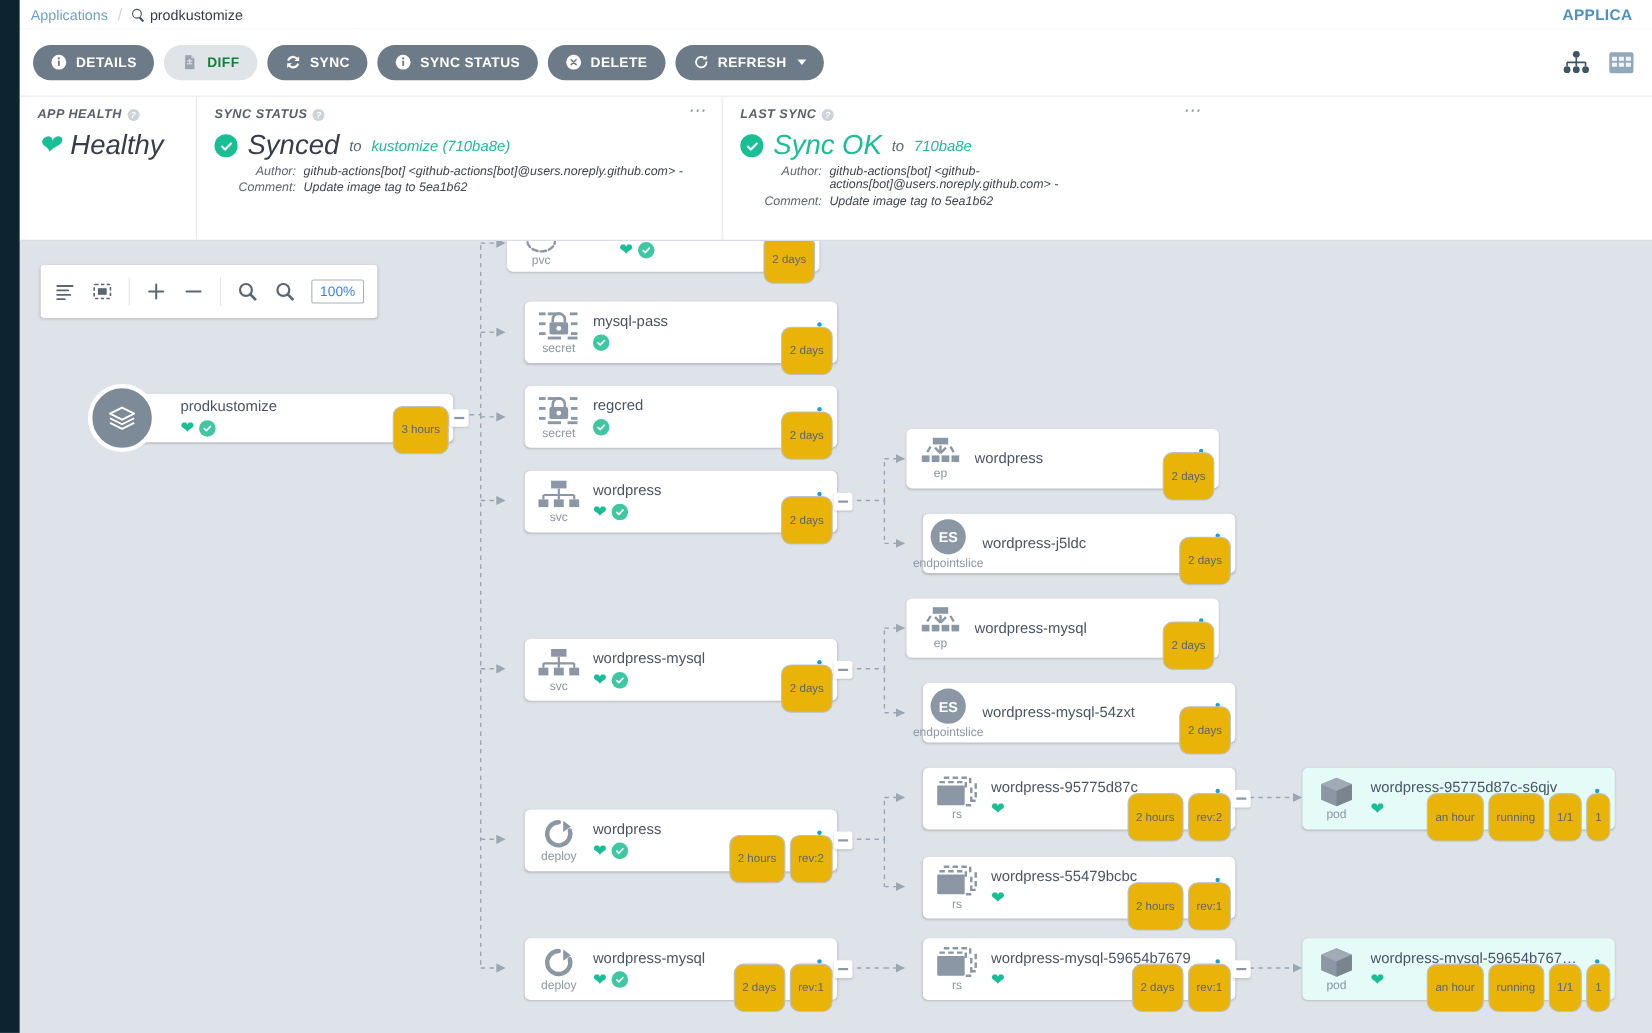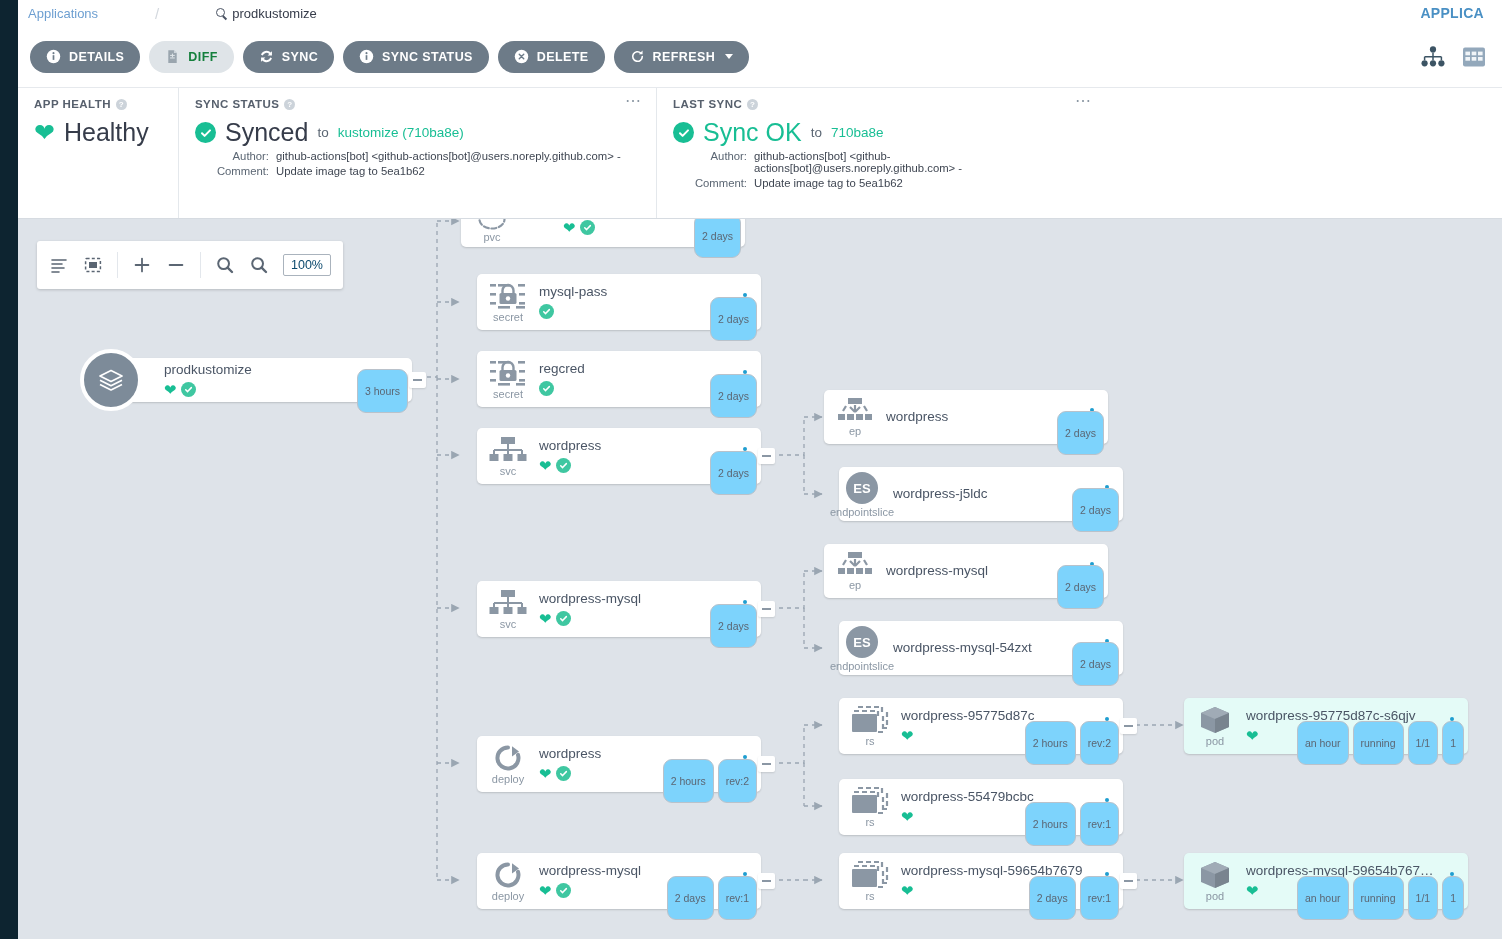--- a/index.html
+++ b/index.html
@@ -18,21 +18,20 @@
     background: #0d2430;
   }
 
   
   .topbar {
     position: absolute; left: 18px; top: 0; width: 1484px; height: 26px;
     background: #fff;
     display: flex; align-items: center;
     padding-left: 10px;
     font-size: 13px;
-    gap: 48px;
   }
   .crumb-link { color: #6d9fd1; cursor: pointer; }
   .crumb-sep { color: #d3d8de; margin: 0 9px; font-size: 15px; }
   .crumb-cur { color: #363c4a; display: flex; align-items: center; gap: 5px; }
   .mag { display:inline-block; width:11px; height:11px; position:relative; }
   .mag::before{content:"";position:absolute;left:0;top:0;width:7px;height:7px;border:1.6px solid #4a5363;border-radius:50%;}
   .mag::after{content:"";position:absolute;left:6.5px;top:7px;width:5px;height:1.6px;background:#4a5363;transform:rotate(45deg);transform-origin:left center;}
   .topbar-right {
     margin-left: auto; padding-right: 18px;
     color: #4a90c4; font-size: 14px; font-weight: bold; letter-spacing: .3px;
@@ -57,21 +56,21 @@
   .bicon { width: 15px; height: 15px; flex: none; display:block; }
   .caret { width: 0; height: 0; border-left: 4.5px solid transparent; border-right: 4.5px solid transparent; border-top: 5px solid currentColor; margin-left: 2px;}
   .tb-right { margin-left: auto; display: flex; align-items: center; gap: 16px; padding-right: 16px; }
   .viewicon { cursor: pointer; }
 
   
   .statusbar {
     position: absolute; left: 18px; top: 88px; width: 1484px; height: 131px;
     background: #fff; display: flex; border-bottom: 1px solid #d6dbe1;
   }
-  .spanel { padding: 10px 16px 0 16px; position: relative; }
+  .spanel { padding: 10px 16px 0 16px; position: relative; font-style: italic; }
   .spanel.sep { border-left: 1px solid #e4e8ec; }
   .p-health { width: 160px; }
   .p-sync   { width: 478px; }
   .p-last   { width: 450px; }
   .plabel {
     font-size: 11.5px; font-weight: bold; color: #57606d;
     letter-spacing: .45px; display: flex; align-items: center; gap: 5px;
   }
   .qmark {
     display: inline-flex; align-items: center; justify-content: center;
@@ -105,21 +104,21 @@
   .zoomtools {
     position: absolute; left: 19px; top: 22px;
     height: 48px; background: #fff; border-radius: 3px;
     box-shadow: 0 1px 3px rgba(0,0,0,.18);
     display: flex; align-items: center; padding: 0 12px; gap: 14px;
     z-index: 5;
   }
   .zt { width: 20px; height: 20px; cursor: pointer; display:block; }
   .ztsep { width: 1px; height: 26px; background: #e3e7ec; }
   .zoompct {
-    border: 1px solid #aab3bd; border-radius: 2px; color: #0c4a6e;
+    border: 1px solid #aab3bd; border-radius: 2px; color: #3b82f6;
     font-size: 12.5px; padding: 3px 7px; min-width: 42px; text-align: center;
     cursor: text;
   }
 
   
   .node {
     position: absolute; background: #fff; border-radius: 5px;
     box-shadow: 0 1px 2px rgba(0,0,0,.16);
     display: flex; align-items: center;
   }
@@ -138,21 +137,21 @@
     overflow: hidden; text-overflow: ellipsis; line-height: 1.25;
   }
   .nstatus { display: flex; align-items: center; gap: 4px; margin-top: 3px; height: 17px; }
   .nheart { color: #18be94; font-size: 15px; line-height: 1; }
   .nok { width: 15px; height: 15px; border-radius: 50%; background: #3fc7a1; display: inline-flex; align-items: center; justify-content: center; }
   .nok svg { width: 9px; height: 9px; }
   .kebab { width: 20px; flex: none; display: flex; flex-direction: column; align-items: center; gap: 3px; cursor: pointer; margin-right: 6px;}
   .kebab i { width: 4px; height: 4px; border-radius: 50%; background: #1f9ed0; display: block; }
   .ntags { position: absolute; right: 4px; bottom: -11px; display: flex; gap: 4px; }
   .tag {
-    background: #7dd3fc; border: 1px solid #b9c2cb; border-radius: 9px;
+    background: #eab308; border: 1px solid #b9c2cb; border-radius: 9px;
     font-size: 10.5px; color: #5b6673; padding: 14px 7px; white-space: nowrap;
     line-height: 14px;
   }
   .collapse {
     position: absolute; right: -14px; top: 50%; transform: translateY(-50%);
     width: 17px; height: 16px; background: #fff; border-radius: 2px;
     display: flex; align-items: center; justify-content: center; cursor: pointer;
     box-shadow: 0 1px 2px rgba(0,0,0,.12);
   }
   .collapse i { display: block; width: 9px; height: 2.5px; background: #8b97a4; }

